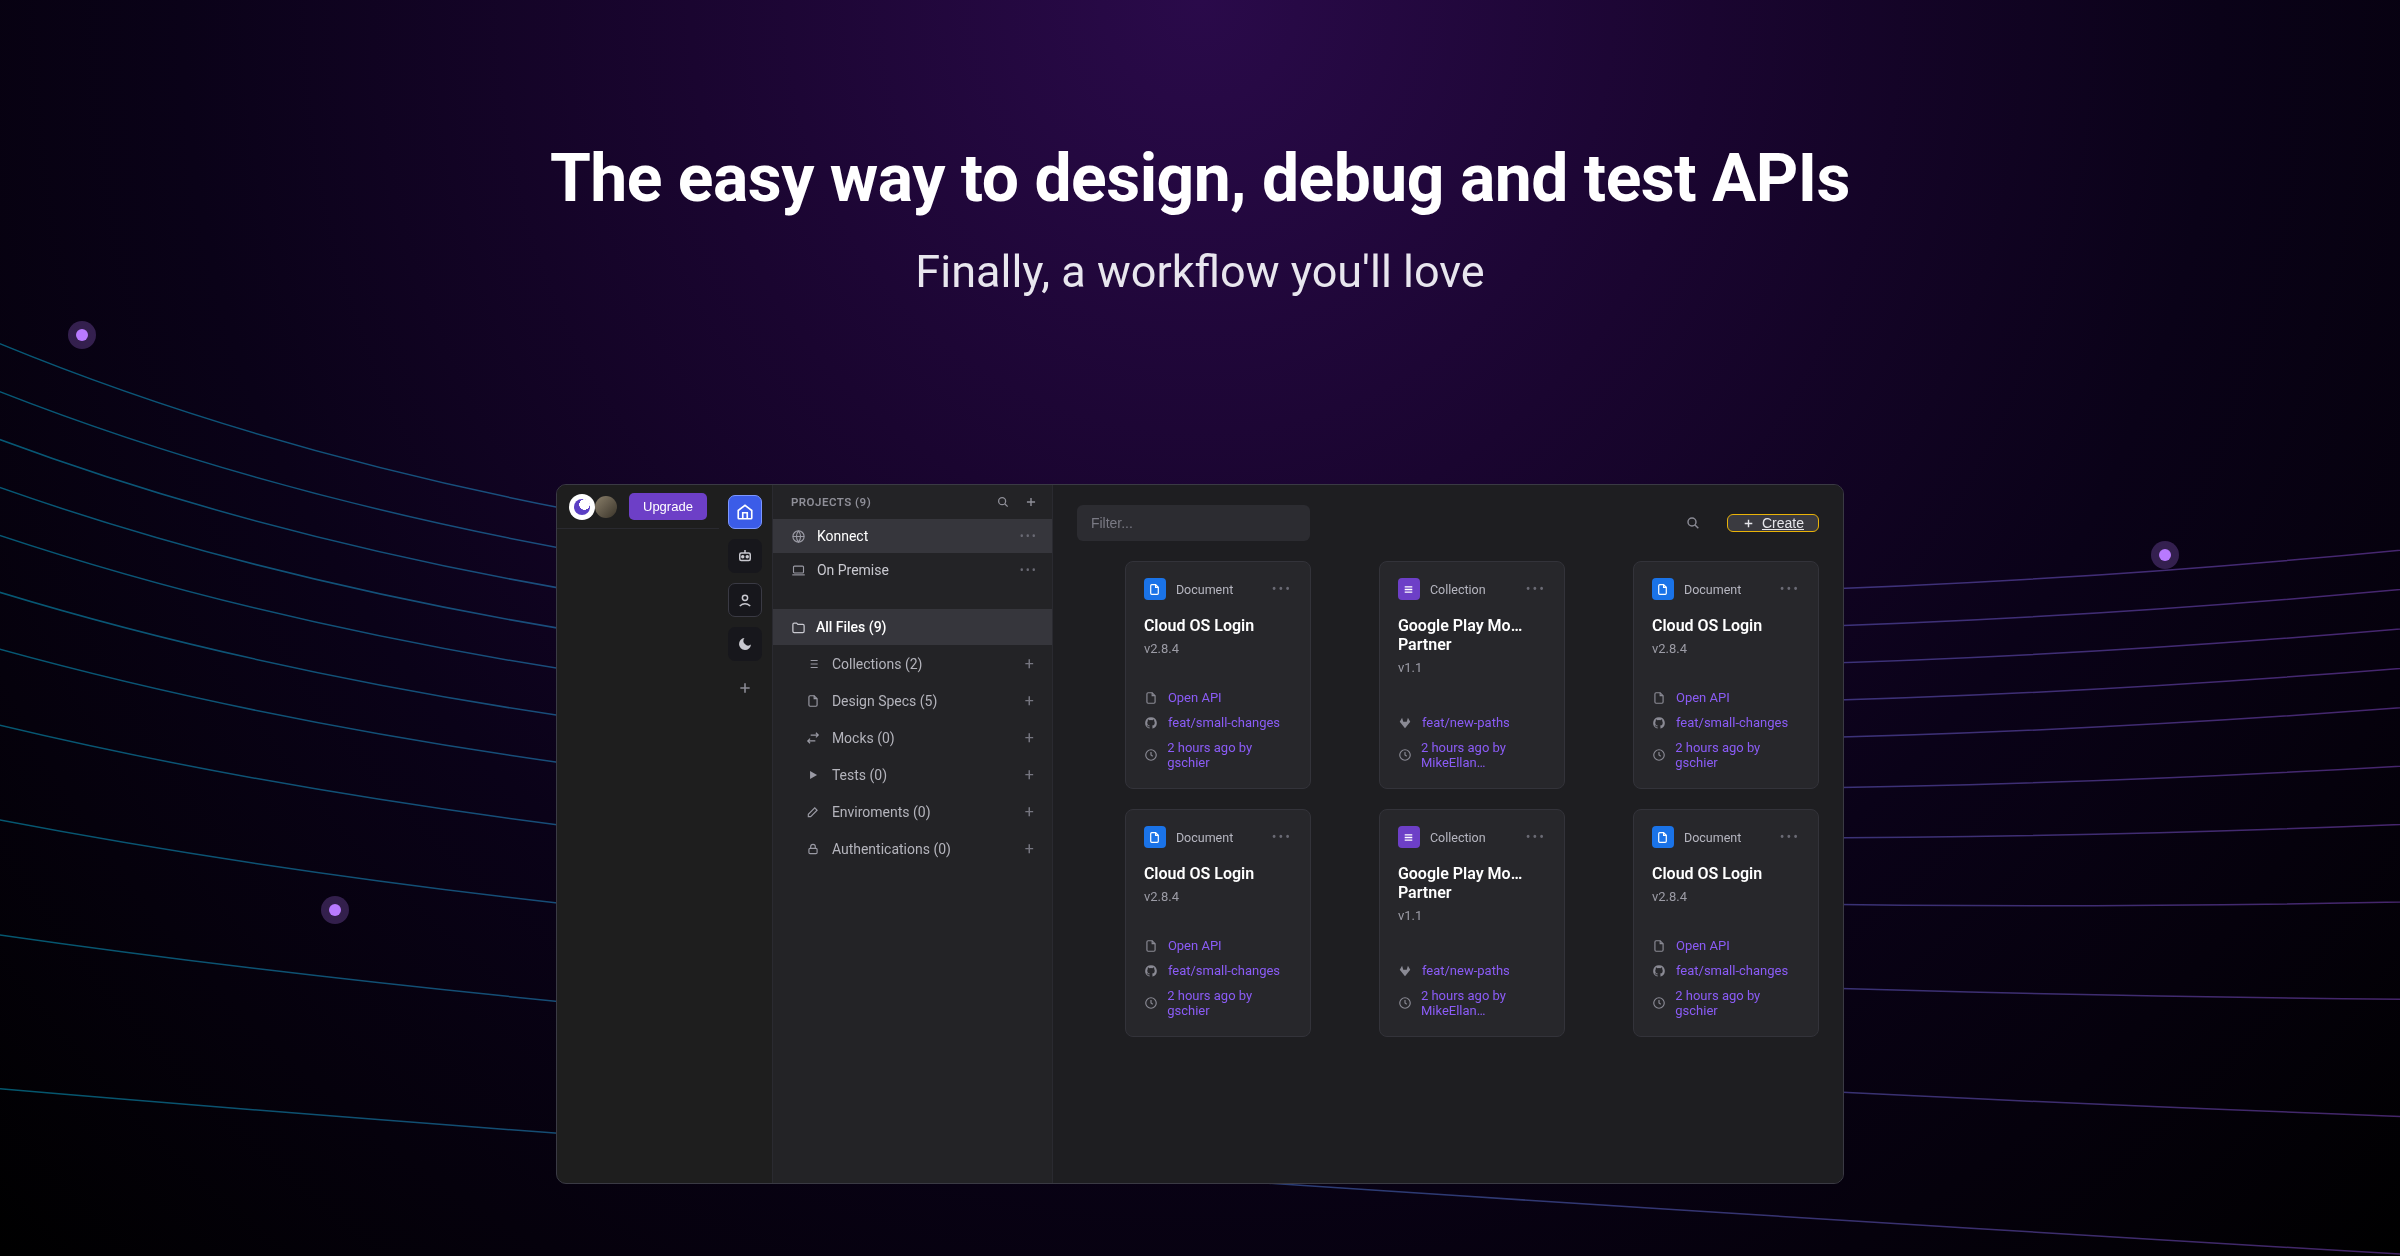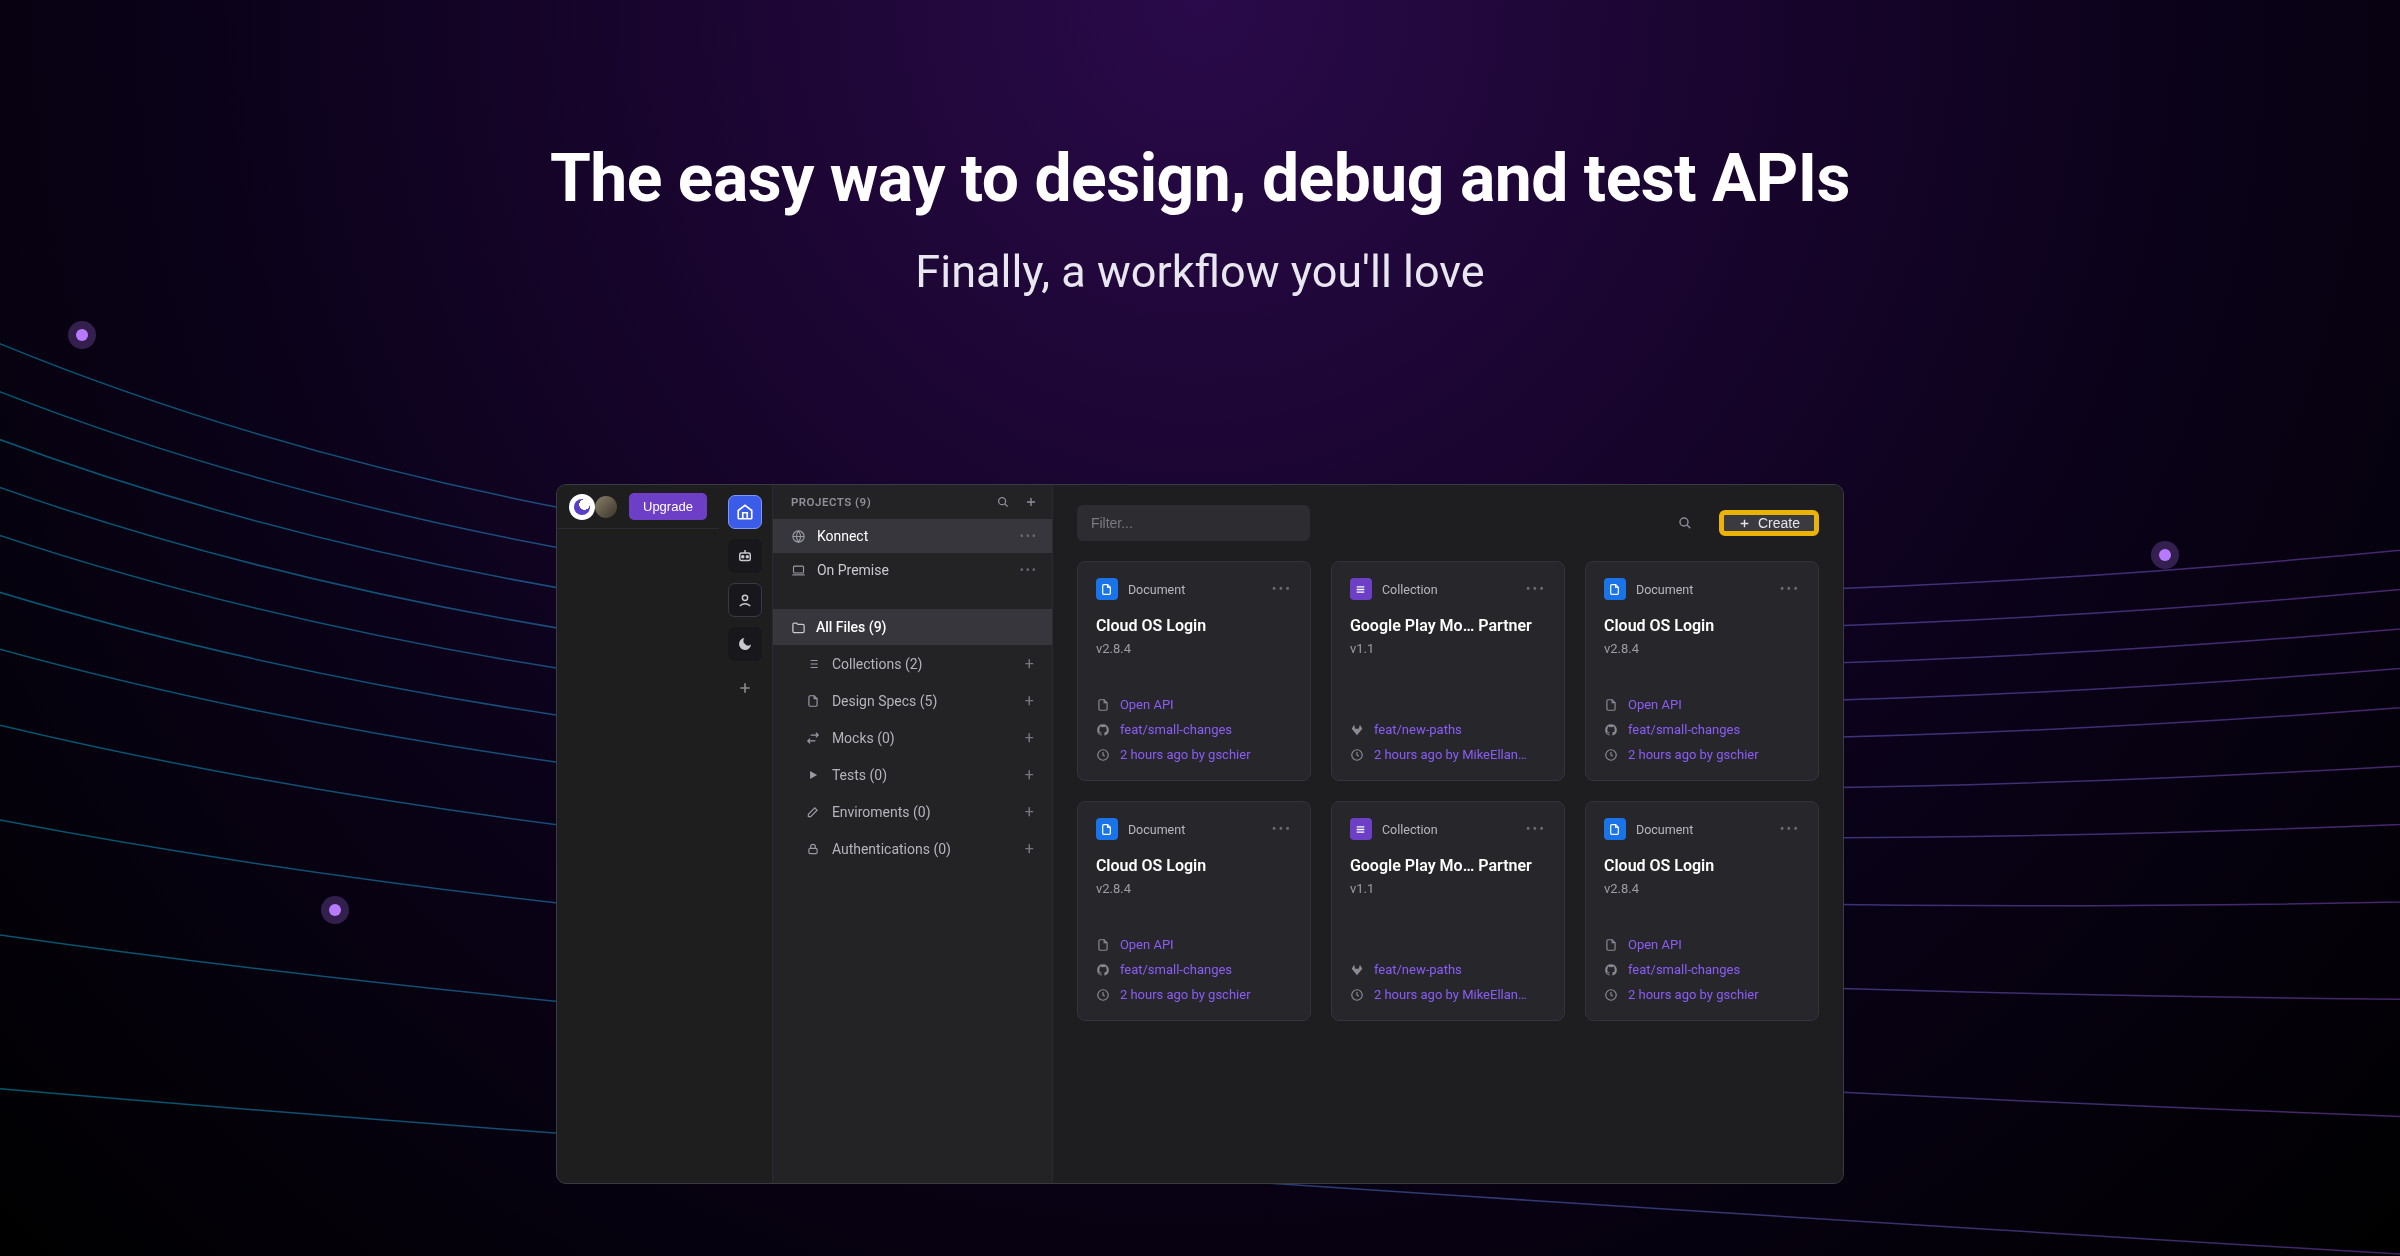--- a/index.html
+++ b/index.html
@@ -124,28 +124,28 @@
 .main { flex: 1; background: #1e1e21; display: flex; flex-direction: column; padding: 20px 24px; gap: 20px; overflow: hidden; }
 .toolbar-row { display: flex; gap: 14px; align-items: center; }
 .filter-input {
   flex: 1; background: #2c2c31; border: none; border-radius: 6px;
   padding: 10px 38px 10px 14px; color: #f97316; font-size: 14px;
 }
 .filter-input::placeholder { color: #7a7a84; }
 .filter-wrap { position: relative; flex: 1; }
 .filter-wrap .search-ic { position: absolute; right: 12px; top: 50%; transform: translateY(-50%); color: #8a8a94; }
 .create-btn {
-  background: #3a3a40; border: 5px solid #eab308; color: #e6e6ea; border-radius: 6px;
-  padding: 0 14px; font-size: 14px; font-weight: 500; display: flex; align-items: center; gap: 7px; cursor: pointer;
+  background: #3a3a40; border: 1px solid #eab308; color: #e6e6ea; border-radius: 6px;
+  padding: 0 14px; font-size: 14px; font-weight: 500; display: flex; align-items: center; gap: 7px; cursor: pointer; text-decoration: underline;
 }
 
 .cards { display: grid; grid-template-columns: repeat(3, 1fr); gap: 20px; overflow-y: auto; }
 .card {
   background: #27272b; border: 1px solid #33333a; border-radius: 8px;
-  padding: 16px 18px; display: flex; flex-direction: column; gap: 6px; min-height: 220px;
+  padding: 16px 18px; display: flex; flex-direction: column; gap: 6px; min-height: 220px; margin-left: 48px;
 }
 .card-head { display: flex; align-items: center; justify-content: space-between; margin-bottom: 6px; }
 .card-head .left { display: flex; align-items: center; gap: 10px; }
 .type-icon {
   width: 22px; height: 22px; border-radius: 4px; display: flex; align-items: center; justify-content: center;
 }
 .type-icon.doc { background: #1a73e8; }
 .type-icon.coll { background: #6d3fc7; }
 .type-label { font-size: 12.5px; color: #b6b6c0; }
 .card-dots { color: #6a6a74; letter-spacing: 2px; cursor: pointer; font-size: 14px; }

